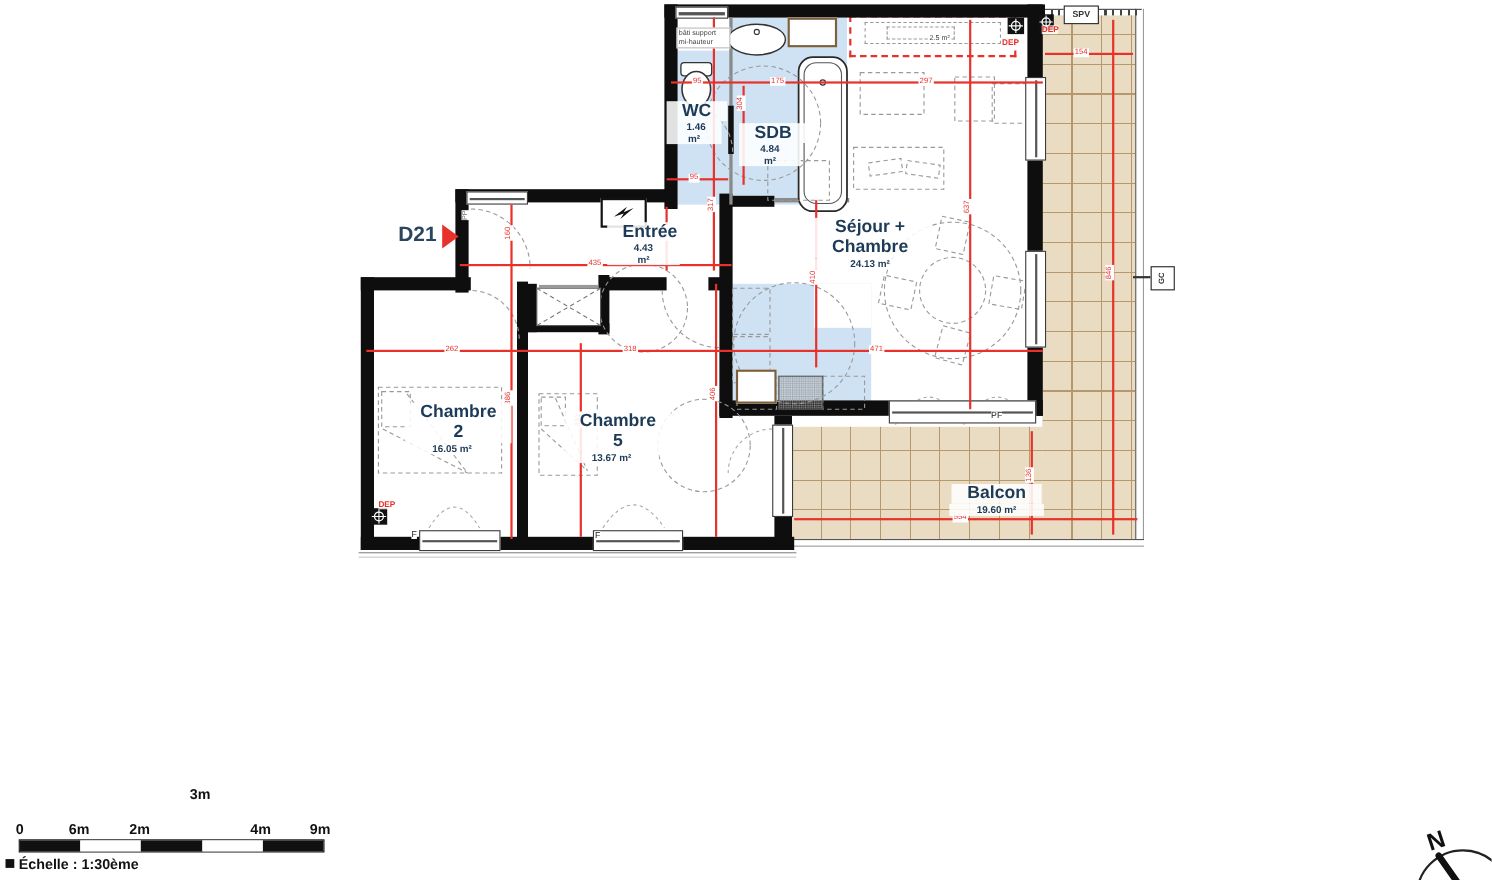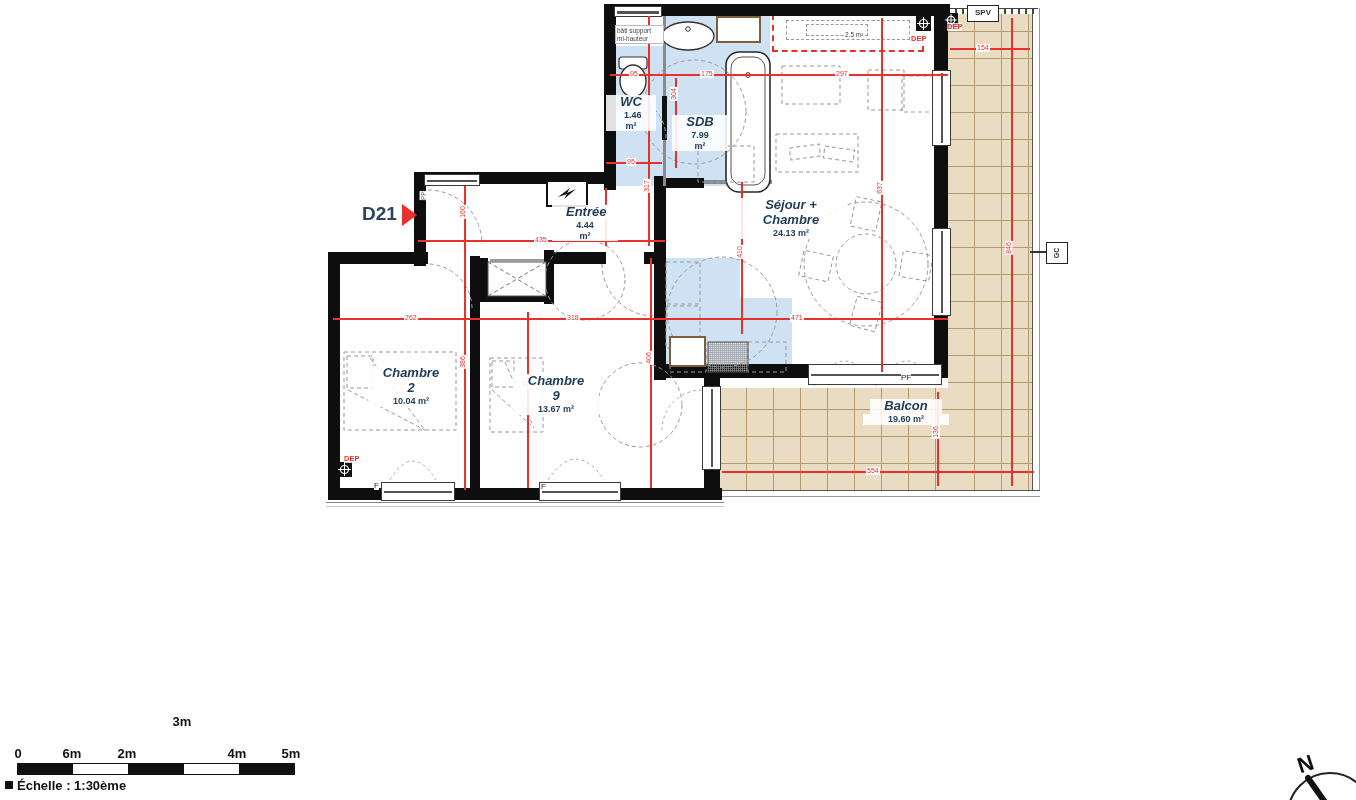--- a/index.html
+++ b/index.html
@@ -31,21 +31,21 @@
   .rlh{position:absolute;height:1.5px;background:#e8312a;}
   .rlv{position:absolute;width:1.5px;background:#e8312a;}
   .chip{position:absolute;font-size:7px;line-height:8px;color:#e8312a;background:#fff;
         padding:0 1px;white-space:nowrap;}
   .vchip{transform:rotate(-90deg);transform-origin:center;}
   .dep{position:absolute;font-size:7.5px;font-weight:bold;color:#e8312a;background:rgba(255,255,255,.8);line-height:8px;}
   .dashred{position:absolute;border:2px dashed #e8312a;}
   .dashgray{position:absolute;border:1px dashed #999;background:transparent;}
   
   .room-label{position:absolute;text-align:center;line-height:1.15;}
-  .room-label .rname{font-size:13px;font-weight:bold;color:#1d3b57;background:rgba(255,255,255,.88);padding:0 14px;display:inline-block;font-style:italic;}
+  .room-label .rname{font-size:16px;font-weight:bold;color:#1d3b57;background:rgba(255,255,255,.88);padding:0 14px;display:inline-block;}
   .room-label .rarea{font-size:9px;font-weight:bold;color:#1d3b57;background:rgba(255,255,255,.88);padding:0 18px;display:block;text-align:center;}
   .tinybox{position:absolute;background:#fff;border:1.5px solid #222;text-align:center;
            font-size:8px;line-height:13px;color:#333;font-weight:bold;}
   .smalltxt{position:absolute;font-size:6.5px;color:#444;line-height:7.5px;background:#fff;}
   .vtext{transform:rotate(-90deg);transform-origin:center;}
   .unit-label{position:absolute;font-size:19px;font-weight:bold;color:#2a4560;}
   .unit-arrow{position:absolute;width:0;height:0;border-left:15px solid #e8312a;
               border-top:11px solid transparent;border-bottom:11px solid transparent;}
   
   .sb-ticks span{position:absolute;font-size:13px;font-weight:bold;color:#111;transform:translateX(-50%);}
@@ -282,54 +282,54 @@
   <span>bâti support</span><br>
   <span>mi-hauteur</span>
 </div>
 
 <div class="room-label" style="left:606px;top:92px;width:50px;">
   <span class="rname">WC</span>
   <span class="rarea">1.46 m²</span>
 </div>
 <div class="room-label" style="left:672px;top:112px;width:56px;">
   <span class="rname">SDB</span>
-  <span class="rarea">7.99 m²</span>
+  <span class="rarea">4.84 m²</span>
 </div>
 <div class="room-label" style="left:552px;top:202px;width:66px;">
   <span class="rname">Entrée</span>
-  <span class="rarea">4.44 m²</span>
+  <span class="rarea">4.43 m²</span>
 </div>
 <div class="room-label" style="left:736px;top:198px;width:110px;">
   <span class="rname">Séjour + Chambre</span>
   <span class="rarea">24.13 m²</span>
 </div>
 <div class="room-label" style="left:368px;top:366px;width:86px;">
   <span class="rname">Chambre 2</span>
-  <span class="rarea">10.04 m²</span>
+  <span class="rarea">16.05 m²</span>
 </div>
 <div class="room-label" style="left:513px;top:374px;width:86px;">
-  <span class="rname">Chambre 9</span>
+  <span class="rname">Chambre 5</span>
   <span class="rarea">13.67 m²</span>
 </div>
-<div class="room-label" style="left:863px;top:396px;width:86px;">
+<div class="room-label" style="left:863px;top:440px;width:86px;">
   <span class="rname">Balcon</span>
   <span class="rarea">19.60 m²</span>
 </div>
 
 <span class="unit-label" style="left:362px;top:203px;">D21</span>
 <div class="unit-arrow" style="left:402px;top:204px;"></div>
 
 <div>
   <div class="sb-ticks">
     <span style="left:18px;top:746px;">0</span>
     <span style="left:72px;top:746px;">6m</span>
     <span style="left:127px;top:746px;">2m</span>
     <span style="left:182px;top:714px;">3m</span>
     <span style="left:237px;top:746px;">4m</span>
-    <span style="left:291px;top:746px;">5m</span>
+    <span style="left:291px;top:746px;">9m</span>
   </div>
   <div class="sb-bar" style="left:17px;top:763px;width:276px;">
     <div style="width:20%;background:#111;"></div>
     <div style="width:20%;background:#fff;"></div>
     <div style="width:20%;background:#111;"></div>
     <div style="width:20%;background:#fff;"></div>
     <div style="width:20%;background:#111;"></div>
   </div>
   <div class="sb-bullet" style="left:5px;top:781px;width:8px;height:8px;"></div>
   <span class="sb-caption" style="left:17px;top:778px;position:absolute;">Échelle : 1:30ème</span>

